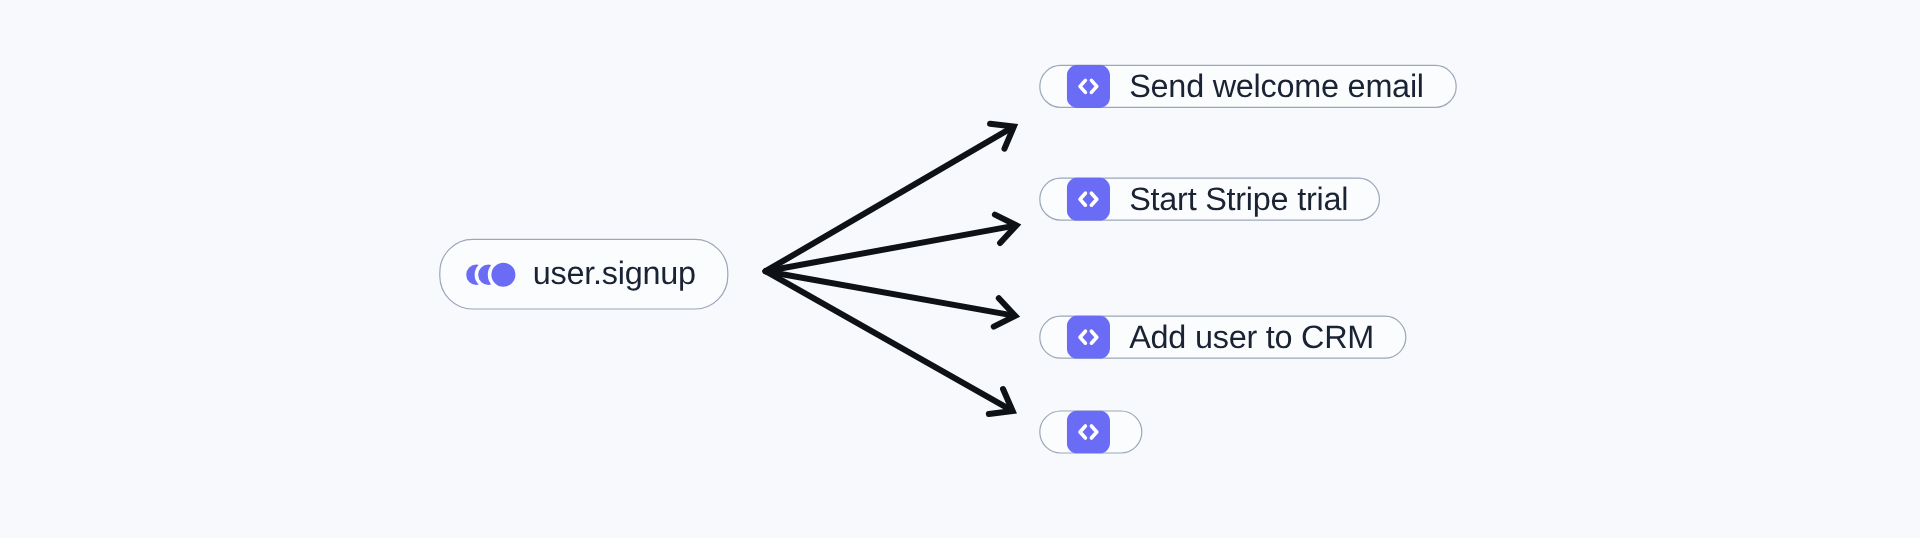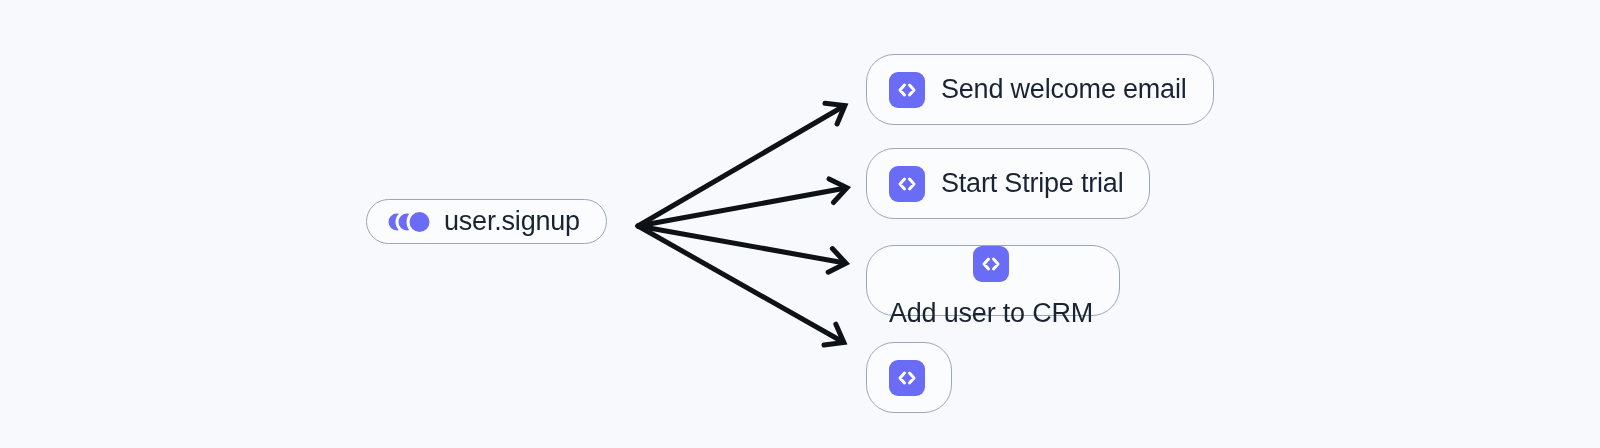--- a/index.html
+++ b/index.html
@@ -35,33 +35,33 @@
     background: var(--pill_bg);
     border: 1.5px solid var(--pill_border);
     border-radius: 28px;
     color: var(--text);
     font-size: 27px;
     letter-spacing: -0.2px;
     white-space: nowrap;
   }
   .node.event {
     left: 366px; top: 199px;
-    height: 45px;
+    height: 59px;
     padding: 0 26px 0 20px;
     gap: 13px;
   }
   .node.fn {
     left: 866px;
-    height: 71px;
+    height: 36px;
     padding: 0 26px 0 22px;
     gap: 16px;
   }
   .fn-1 { top: 54px; }
   .fn-2 { top: 148px; }
-  .fn-3 { top: 245px; flex-direction: column; }
+  .fn-3 { top: 263px; }
   .fn-4 { top: 342px; }
   .code-badge {
     display: block;
     width: 36px; height: 36px;
     flex: 0 0 36px;
   }
   .event-glyph {
     display: block;
     width: 44px; height: 24px;
     flex: 0 0 44px;

